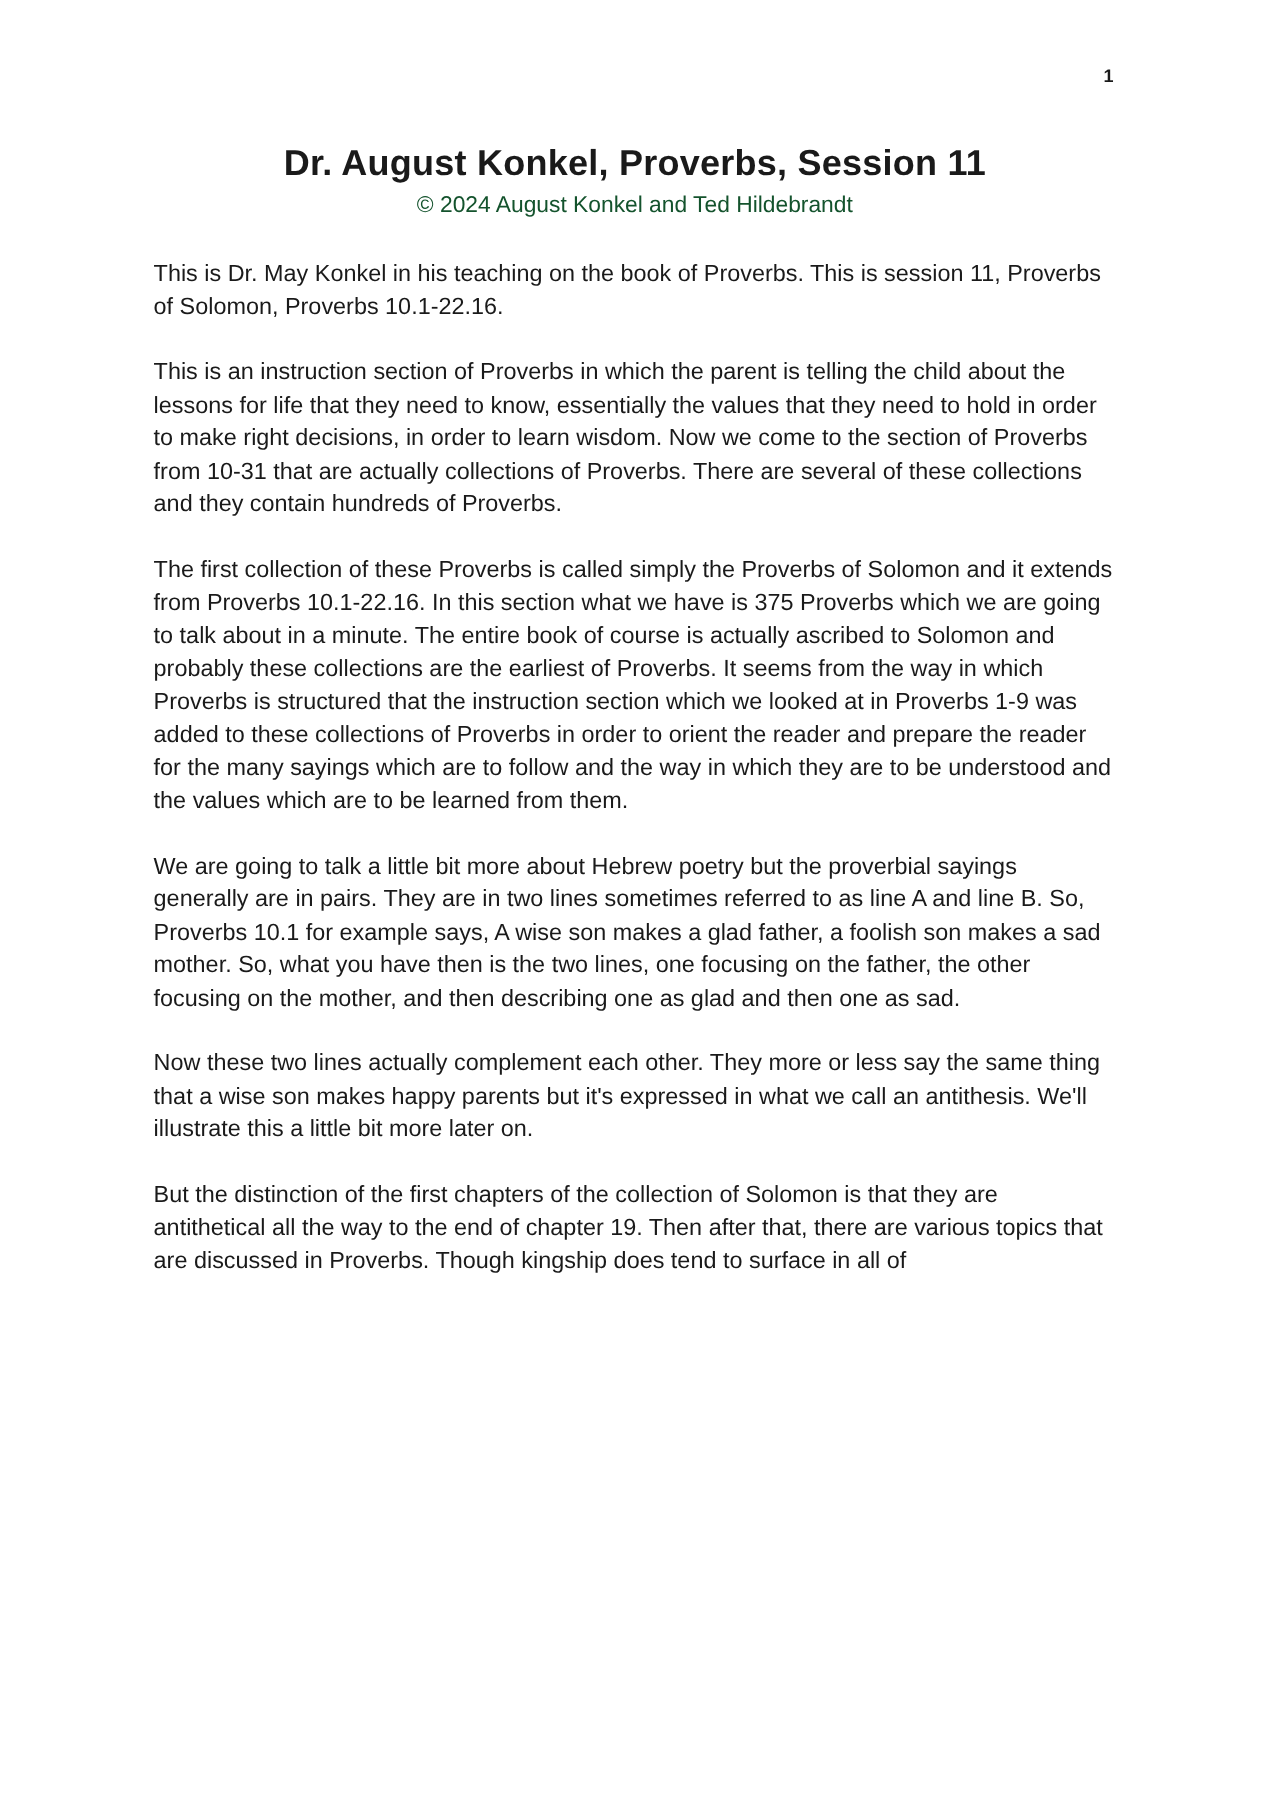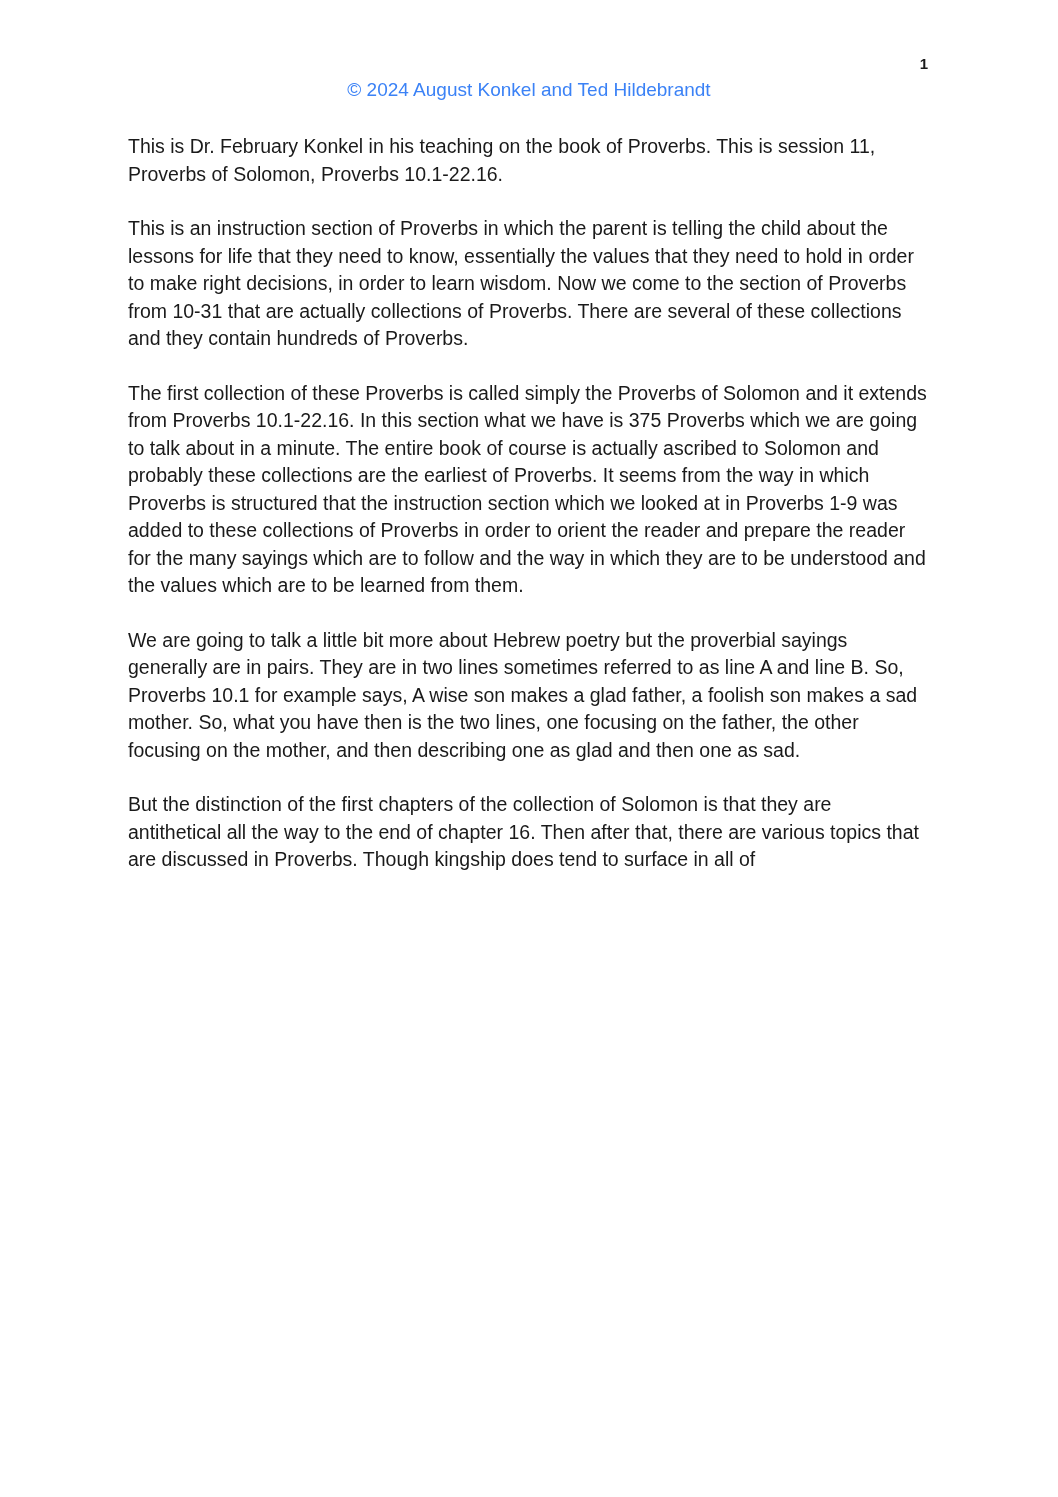--- a/index.html
+++ b/index.html
@@ -29,21 +29,21 @@
     text-align: center;
     font-size: 30px;
     font-weight: bold;
     color: #1a1a1a;
     letter-spacing: 0.2px;
   }
   .copyright {
     margin-top: 7px;
     text-align: center;
     font-size: 19px;
-    color: #3b82f6;
+    color: #14532d;
   }
   .body-text {
     margin-top: 32px;
     font-size: 19.5px;
     line-height: 27.5px;
   }
   .body-text p {
     margin: 0 0 27px 0;
     text-align: left;
   }
@@ -51,24 +51,26 @@
     margin-bottom: 0;
   }
 </style>
 </head>
 <body>
 
 <div class="page">
 
   <div class="page-number">1</div>
 
+  <h1 class="title">Dr. August Konkel, Proverbs, Session 11</h1>
 
   <div class="copyright">© 2024 August Konkel and Ted Hildebrandt</div>
 
   <div class="body-text">
-    <p>This is Dr. February Konkel in his teaching on the book of Proverbs. This is session 11, Proverbs of Solomon, Proverbs 10.1-22.16.</p>
+    <p>This is Dr. May Konkel in his teaching on the book of Proverbs. This is session 11, Proverbs of Solomon, Proverbs 10.1-22.16.</p>
     <p>This is an instruction section of Proverbs in which the parent is telling the child about the lessons for life that they need to know, essentially the values that they need to hold in order to make right decisions, in order to learn wisdom. Now we come to the section of Proverbs from 10-31 that are actually collections of Proverbs. There are several of these collections and they contain hundreds of Proverbs.</p>
     <p>The first collection of these Proverbs is called simply the Proverbs of Solomon and it extends from Proverbs 10.1-22.16. In this section what we have is 375 Proverbs which we are going to talk about in a minute. The entire book of course is actually ascribed to Solomon and probably these collections are the earliest of Proverbs. It seems from the way in which Proverbs is structured that the instruction section which we looked at in Proverbs 1-9 was added to these collections of Proverbs in order to orient the reader and prepare the reader for the many sayings which are to follow and the way in which they are to be understood and the values which are to be learned from them.</p>
     <p>We are going to talk a little bit more about Hebrew poetry but the proverbial sayings generally are in pairs. They are in two lines sometimes referred to as line A and line B. So, Proverbs 10.1 for example says, A wise son makes a glad father, a foolish son makes a sad mother. So, what you have then is the two lines, one focusing on the father, the other focusing on the mother, and then describing one as glad and then one as sad.</p>
-    <p>But the distinction of the first chapters of the collection of Solomon is that they are antithetical all the way to the end of chapter 16. Then after that, there are various topics that are discussed in Proverbs. Though kingship does tend to surface in all of</p>
+    <p>Now these two lines actually complement each other. They more or less say the same thing that a wise son makes happy parents but it's expressed in what we call an antithesis. We'll illustrate this a little bit more later on.</p>
+    <p>But the distinction of the first chapters of the collection of Solomon is that they are antithetical all the way to the end of chapter 19. Then after that, there are various topics that are discussed in Proverbs. Though kingship does tend to surface in all of</p>
   </div>
 
 </div>
 
 </body></html>

